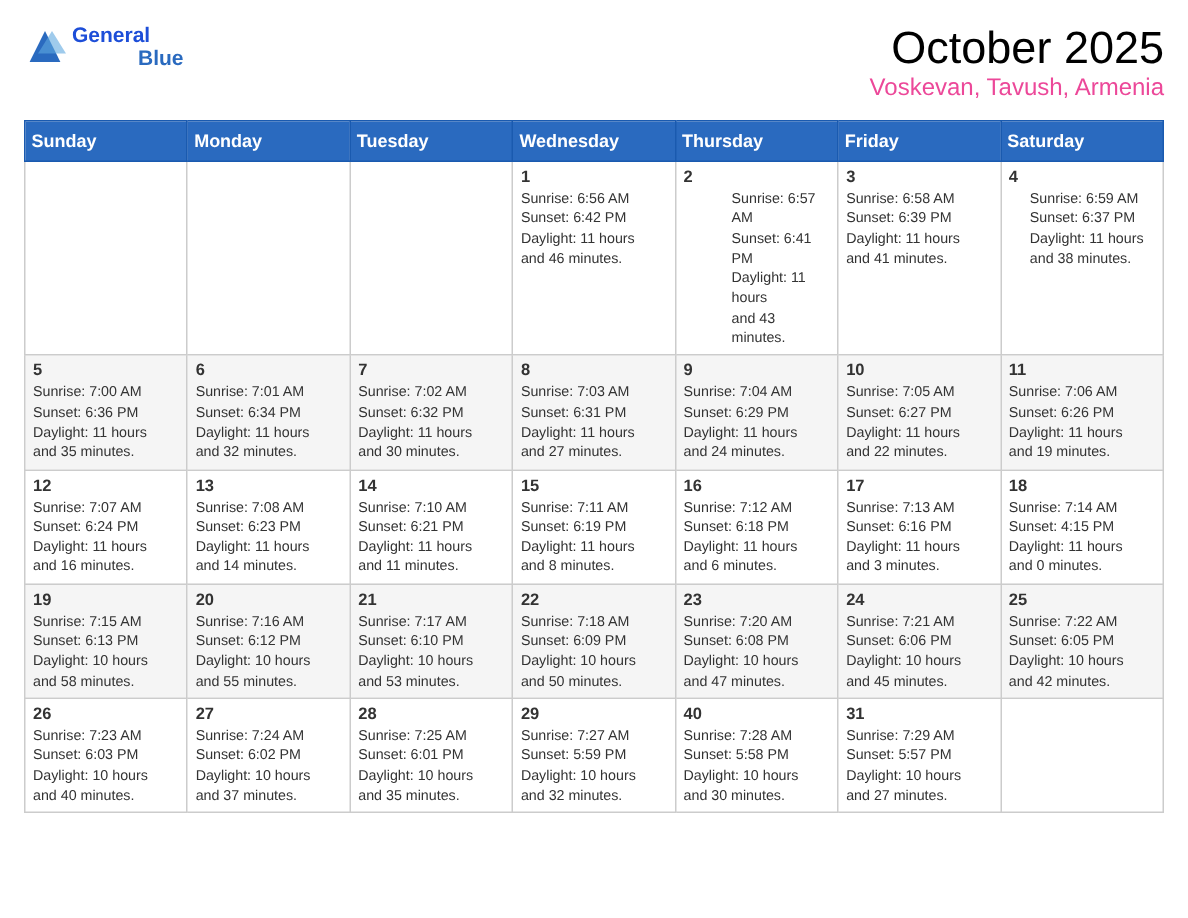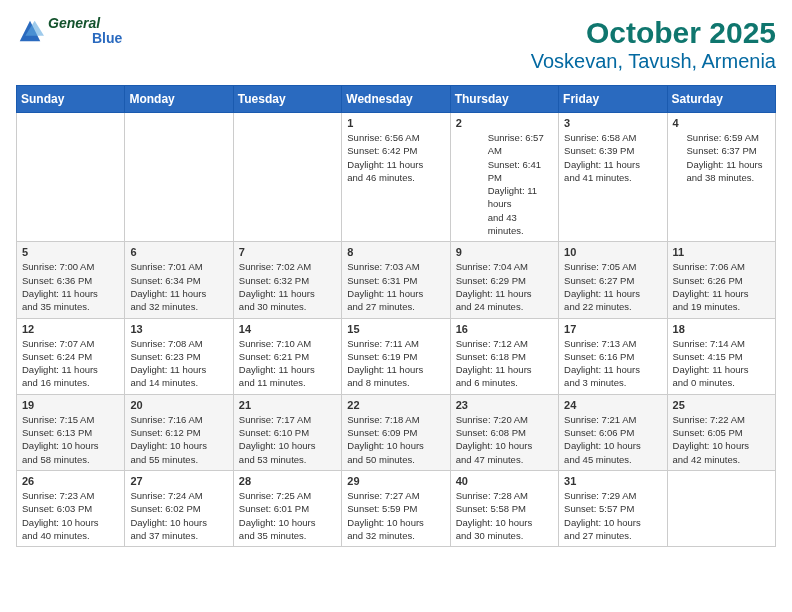--- a/index.html
+++ b/index.html
@@ -22,44 +22,43 @@
       gap: 4px;
     }
     .logo-text {
       display: flex;
       flex-direction: column;
       line-height: 1.1;
     }
     .logo-general {
       font-size: 14px;
       font-weight: bold;
-      color: #14532d;
-      font-style: italic;
+      color: #1d4ed8;
     }
     .logo-blue {
       font-size: 14px;
       font-weight: bold;
       color: #2a6abf;
       margin-left: 44px;
     }
     .logo-icon {
       width: 28px;
       height: 28px;
     }
     .title-block {
       text-align: right;
     }
     .calendar-title {
       font-size: 30px;
-      font-weight: bold;
-      color: #0f766e;
+      font-weight: normal;
+      color: #000000;
     }
     .calendar-subtitle {
-      font-size: 20px;
-      color: #0369a1;
+      font-size: 16px;
+      color: #ec4899;
     }
     table {
       width: 100%;
       border-collapse: collapse;
       border: 1px solid #be185d;
     }
     thead tr th {
       background-color: #2a6abf;
       color: #fff;
       font-size: 12px;

